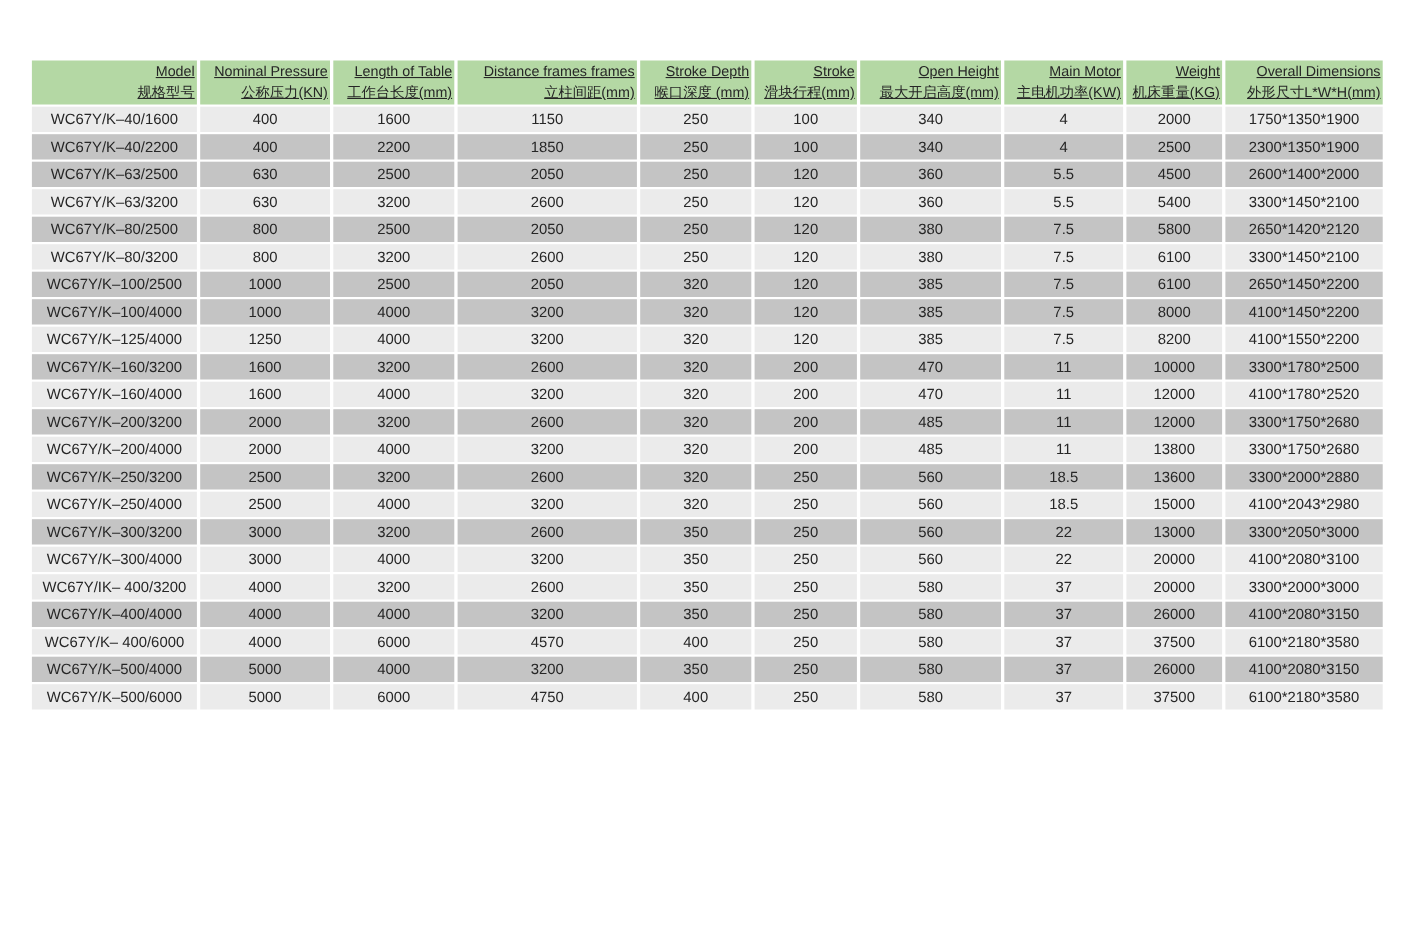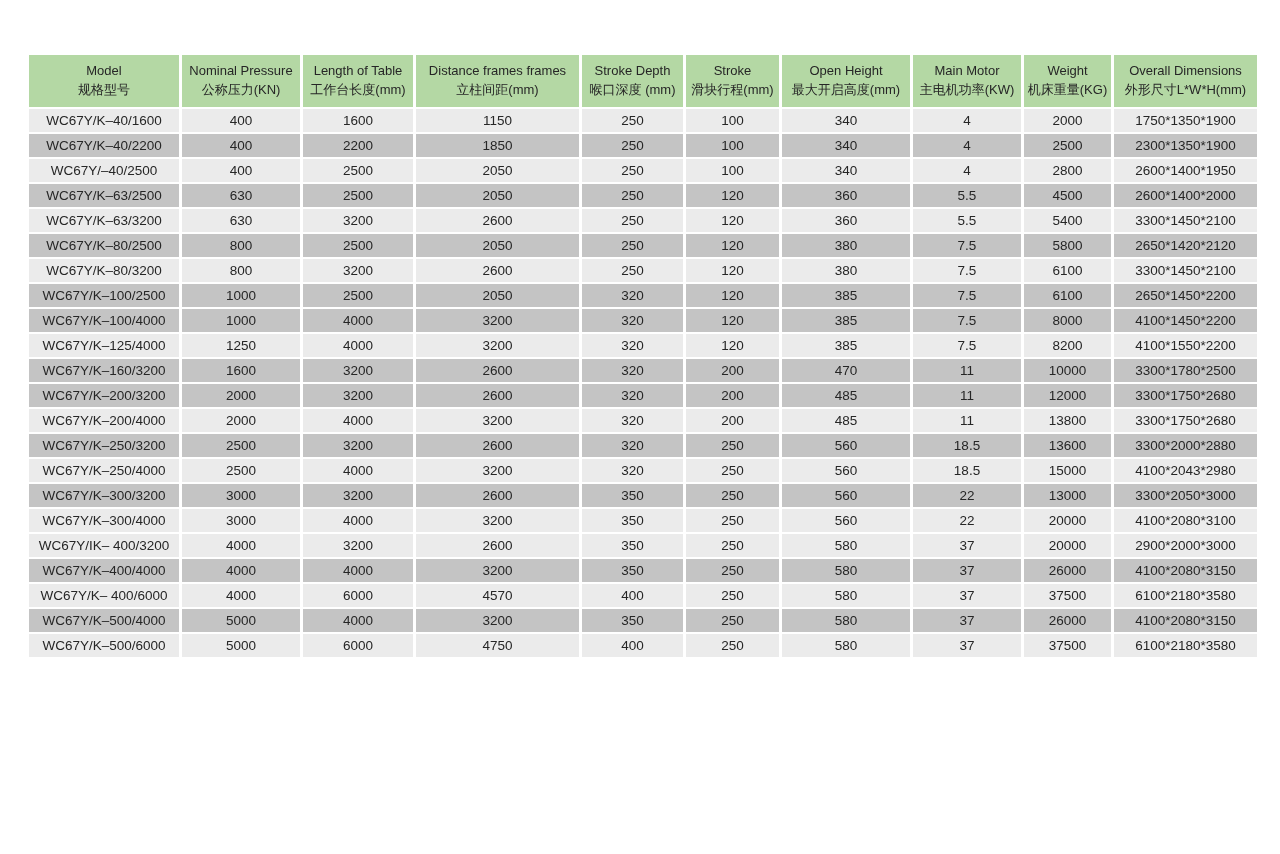--- a/index.html
+++ b/index.html
@@ -20,28 +20,29 @@
     color:var(--text);
   }
   table.spec-table{
     border-collapse:separate;
     border-spacing:3px 2px;
     table-layout:fixed;
     width:1228px;
   }
   .spec-table th{
     background:var(--header-bg);
-    height:52px;
+    height:40px;
     font-weight:normal;
     font-size:13px;
     line-height:1.45;
-    text-align:center;
+    text-align:right;
     vertical-align:middle;
     padding:0 2px;
     color:var(--text);
+    text-decoration:underline;
   }
   .spec-table td{
     height:23px;
     font-size:13.5px;
     text-align:center;
     vertical-align:middle;
     padding:0 2px;
     white-space:nowrap;
     overflow:hidden;
     color:var(--text);
@@ -129,32 +130,20 @@
           <td>400</td>
           <td>2200</td>
           <td>1850</td>
           <td>250</td>
           <td>100</td>
           <td>340</td>
           <td>4</td>
           <td>2500</td>
           <td>2300*1350*1900</td>
         </tr>
-        <tr class="light">
-          <td>WC67Y/–40/2500</td>
-          <td>400</td>
-          <td>2500</td>
-          <td>2050</td>
-          <td>250</td>
-          <td>100</td>
-          <td>340</td>
-          <td>4</td>
-          <td>2800</td>
-          <td>2600*1400*1950</td>
-        </tr>
         <tr class="dark">
           <td>WC67Y/K–63/2500</td>
           <td>630</td>
           <td>2500</td>
           <td>2050</td>
           <td>250</td>
           <td>120</td>
           <td>360</td>
           <td>5.5</td>
           <td>4500</td>
@@ -237,20 +226,32 @@
           <td>1600</td>
           <td>3200</td>
           <td>2600</td>
           <td>320</td>
           <td>200</td>
           <td>470</td>
           <td>11</td>
           <td>10000</td>
           <td>3300*1780*2500</td>
         </tr>
+        <tr class="light">
+          <td>WC67Y/K–160/4000</td>
+          <td>1600</td>
+          <td>4000</td>
+          <td>3200</td>
+          <td>320</td>
+          <td>200</td>
+          <td>470</td>
+          <td>11</td>
+          <td>12000</td>
+          <td>4100*1780*2520</td>
+        </tr>
         <tr class="dark">
           <td>WC67Y/K–200/3200</td>
           <td>2000</td>
           <td>3200</td>
           <td>2600</td>
           <td>320</td>
           <td>200</td>
           <td>485</td>
           <td>11</td>
           <td>12000</td>
@@ -319,21 +320,21 @@
         <tr class="light">
           <td>WC67Y/IK– 400/3200</td>
           <td>4000</td>
           <td>3200</td>
           <td>2600</td>
           <td>350</td>
           <td>250</td>
           <td>580</td>
           <td>37</td>
           <td>20000</td>
-          <td>2900*2000*3000</td>
+          <td>3300*2000*3000</td>
         </tr>
         <tr class="dark">
           <td>WC67Y/K–400/4000</td>
           <td>4000</td>
           <td>4000</td>
           <td>3200</td>
           <td>350</td>
           <td>250</td>
           <td>580</td>
           <td>37</td>

